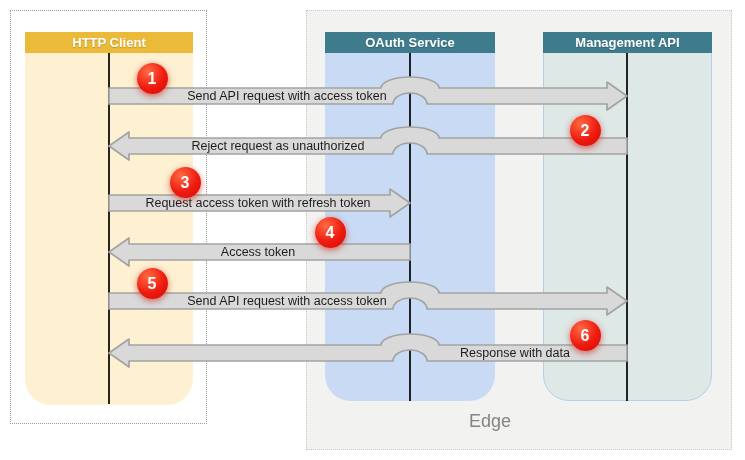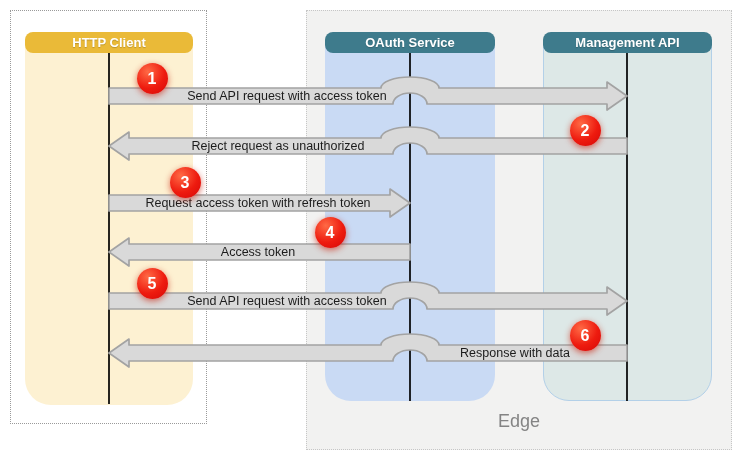--- a/index.html
+++ b/index.html
@@ -26,21 +26,20 @@
     border: 1px dotted #9a9a9a;
   }
   .zone.edge {
     left: 306px; top: 10px; width: 426px; height: 440px;
     background: #f2f2f1;
     border: 1px dotted #c6c6c6;
   }
   .zone-label {
     position: absolute;
     left: 469px; top: 408px; width: 100px; height: 26px;
-    text-align: center;
     line-height: 26px;
     font-size: 18px;
     color: #848484;
   }
   
   .lane {
     position: absolute;
     box-sizing: border-box;
   }
   .lane.http {
@@ -61,21 +60,21 @@
   }
   
   .actor-header {
     position: absolute;
     height: 21px;
     line-height: 21px;
     text-align: center;
     font-size: 13px;
     font-weight: bold;
     color: #ffffff;
-    border-radius: 8px;
+    border-radius: 0;
     box-sizing: border-box;
     text-shadow: 0 1px 1px rgba(0,0,0,0.2);
   }
   .actor-header.http {
     left: 25px; top: 32px; width: 168px;
     background: #eaba38;
   }
   .actor-header.oauth {
     left: 325px; top: 32px; width: 170px;
     background: #3e7b8c;

